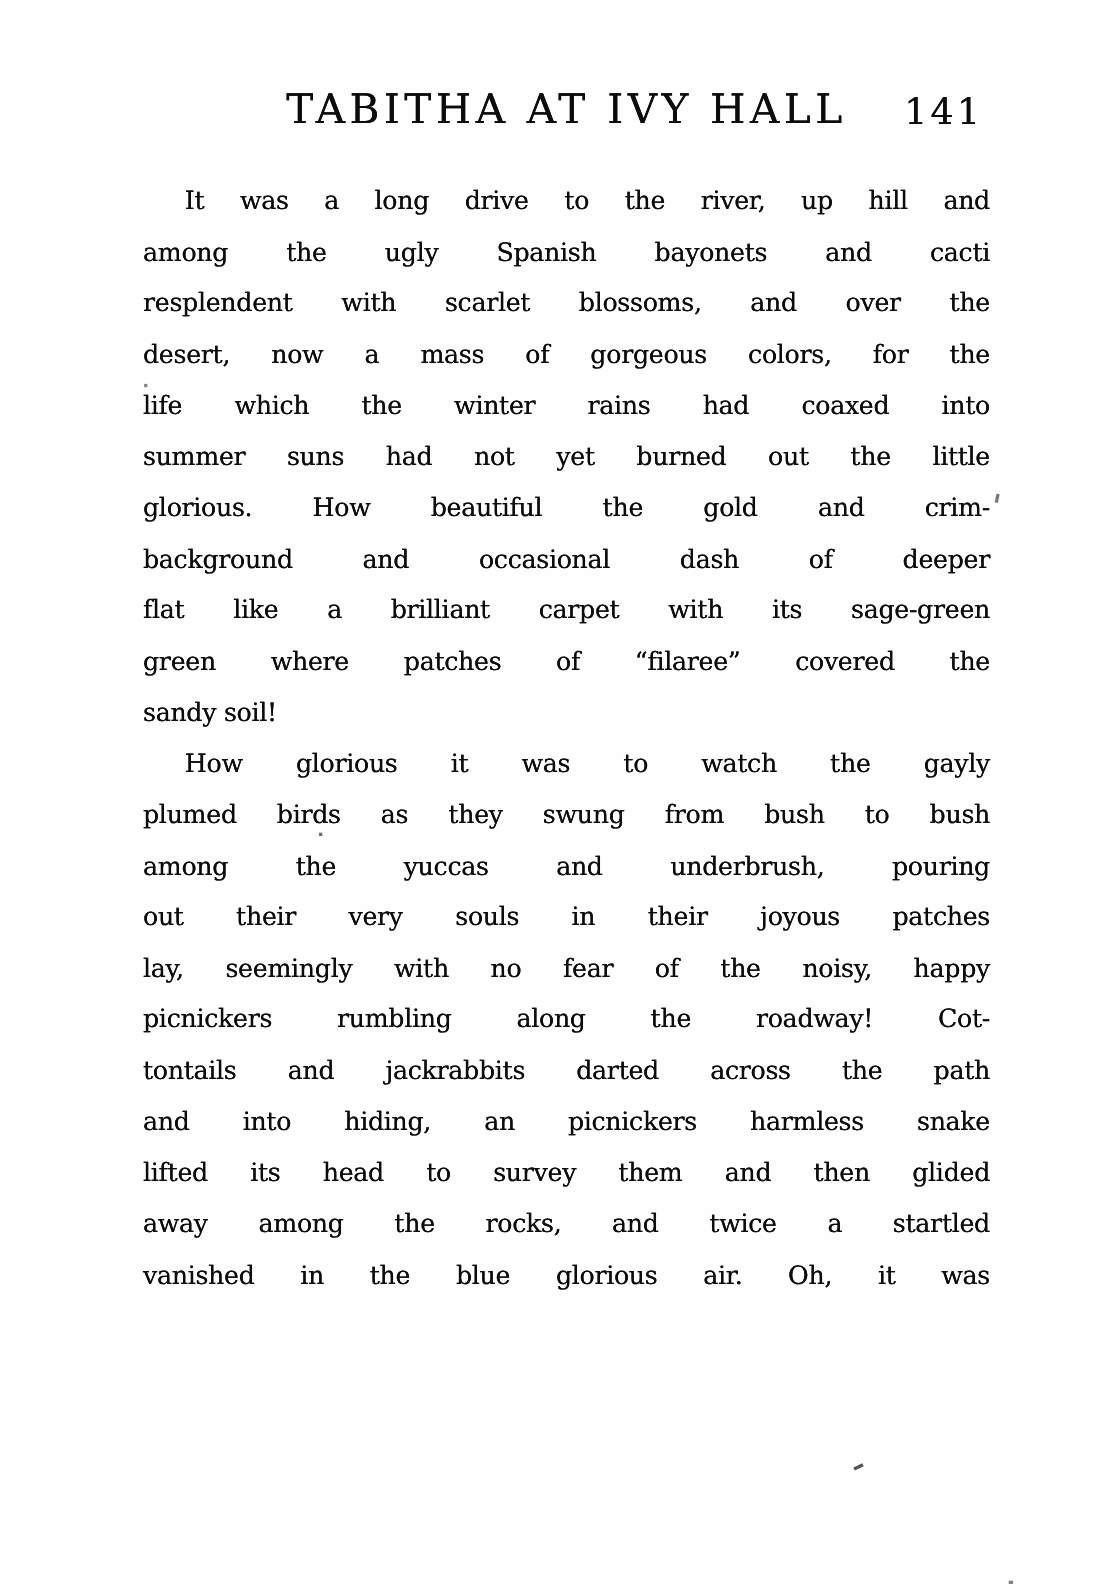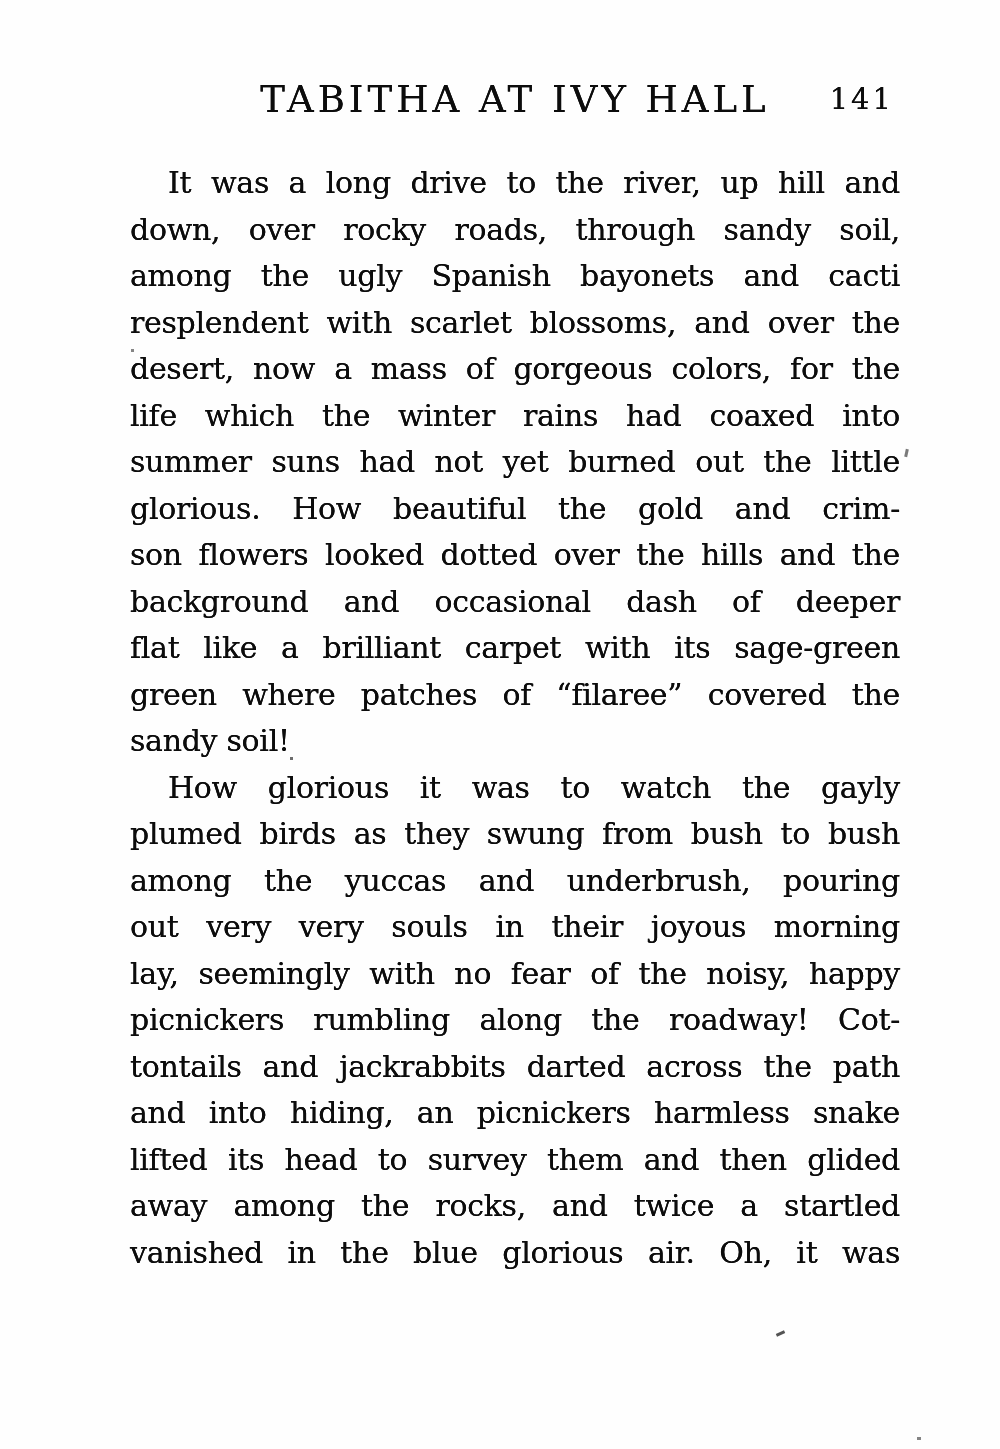--- a/index.html
+++ b/index.html
@@ -26,32 +26,32 @@
     width: 100%;
     text-align: center;
     font-size: 37px;
     letter-spacing: 4px;
     white-space: nowrap;
     text-shadow: 0 0 0.5px currentColor;
   }
   .page-number {
     position: absolute;
     right: 6px; top: 4px;
-    font-size: 29px;
+    font-size: 33px;
     letter-spacing: 3px;
     text-shadow: 0 0 0.5px currentColor;
   }
   .body-text {
     position: absolute;
     left: 130px; top: 160px;
     width: 770px;
   }
   .paragraph { margin: 0; }
   .line {
-    font-size: 30px;
+    font-size: 23px;
     line-height: 46.5px;
     letter-spacing: -0.3px;
     white-space: nowrap;
     text-align: justify;
     text-align-last: justify;
     text-shadow: 0 0 0.5px currentColor;
   }
   .line.indent { text-indent: 38px; }
   .line.flush { text-align-last: left; }
   .speck {
@@ -66,38 +66,36 @@
 <div class="page">
 
   <div class="header">
     <span class="running-title">TABITHA AT IVY HALL</span>
     <span class="page-number">141</span>
   </div>
 
   <div class="body-text">
     <div class="paragraph">
         <div class="line indent">It was a long drive to the river, up hill and</div>
-        <div class="line">down, over rocky roads, through sandy soil,</div>
         <div class="line">among the ugly Spanish bayonets and cacti</div>
         <div class="line">resplendent with scarlet blossoms, and over the</div>
         <div class="line">desert, now a mass of gorgeous colors, for the</div>
         <div class="line">life which the winter rains had coaxed into</div>
         <div class="line">summer suns had not yet burned out the little</div>
         <div class="line">glorious.  How beautiful the gold and crim-</div>
-        <div class="line">son flowers looked dotted over the hills and the</div>
         <div class="line">background and occasional dash of  deeper</div>
         <div class="line">flat like a brilliant carpet with its sage-green</div>
         <div class="line">green where patches of “filaree” covered the</div>
         <div class="line flush">sandy soil!</div>
       </div>
     <div class="paragraph">
         <div class="line indent">How glorious it was to watch the gayly</div>
         <div class="line">plumed birds as they swung from bush to bush</div>
         <div class="line">among the yuccas and underbrush, pouring</div>
-        <div class="line">out very very souls in their joyous morning</div>
+        <div class="line">out their very souls in their joyous patches</div>
         <div class="line">lay, seemingly with no fear of the noisy, happy</div>
         <div class="line">picnickers rumbling along the roadway!  Cot-</div>
         <div class="line">tontails and jackrabbits darted across the path</div>
         <div class="line">and into hiding, an picnickers harmless snake</div>
         <div class="line">lifted its head to survey them and then glided</div>
         <div class="line">away among the rocks, and twice a startled</div>
         <div class="line">vanished in the blue glorious air.  Oh, it was</div>
       </div>
   </div>
 

